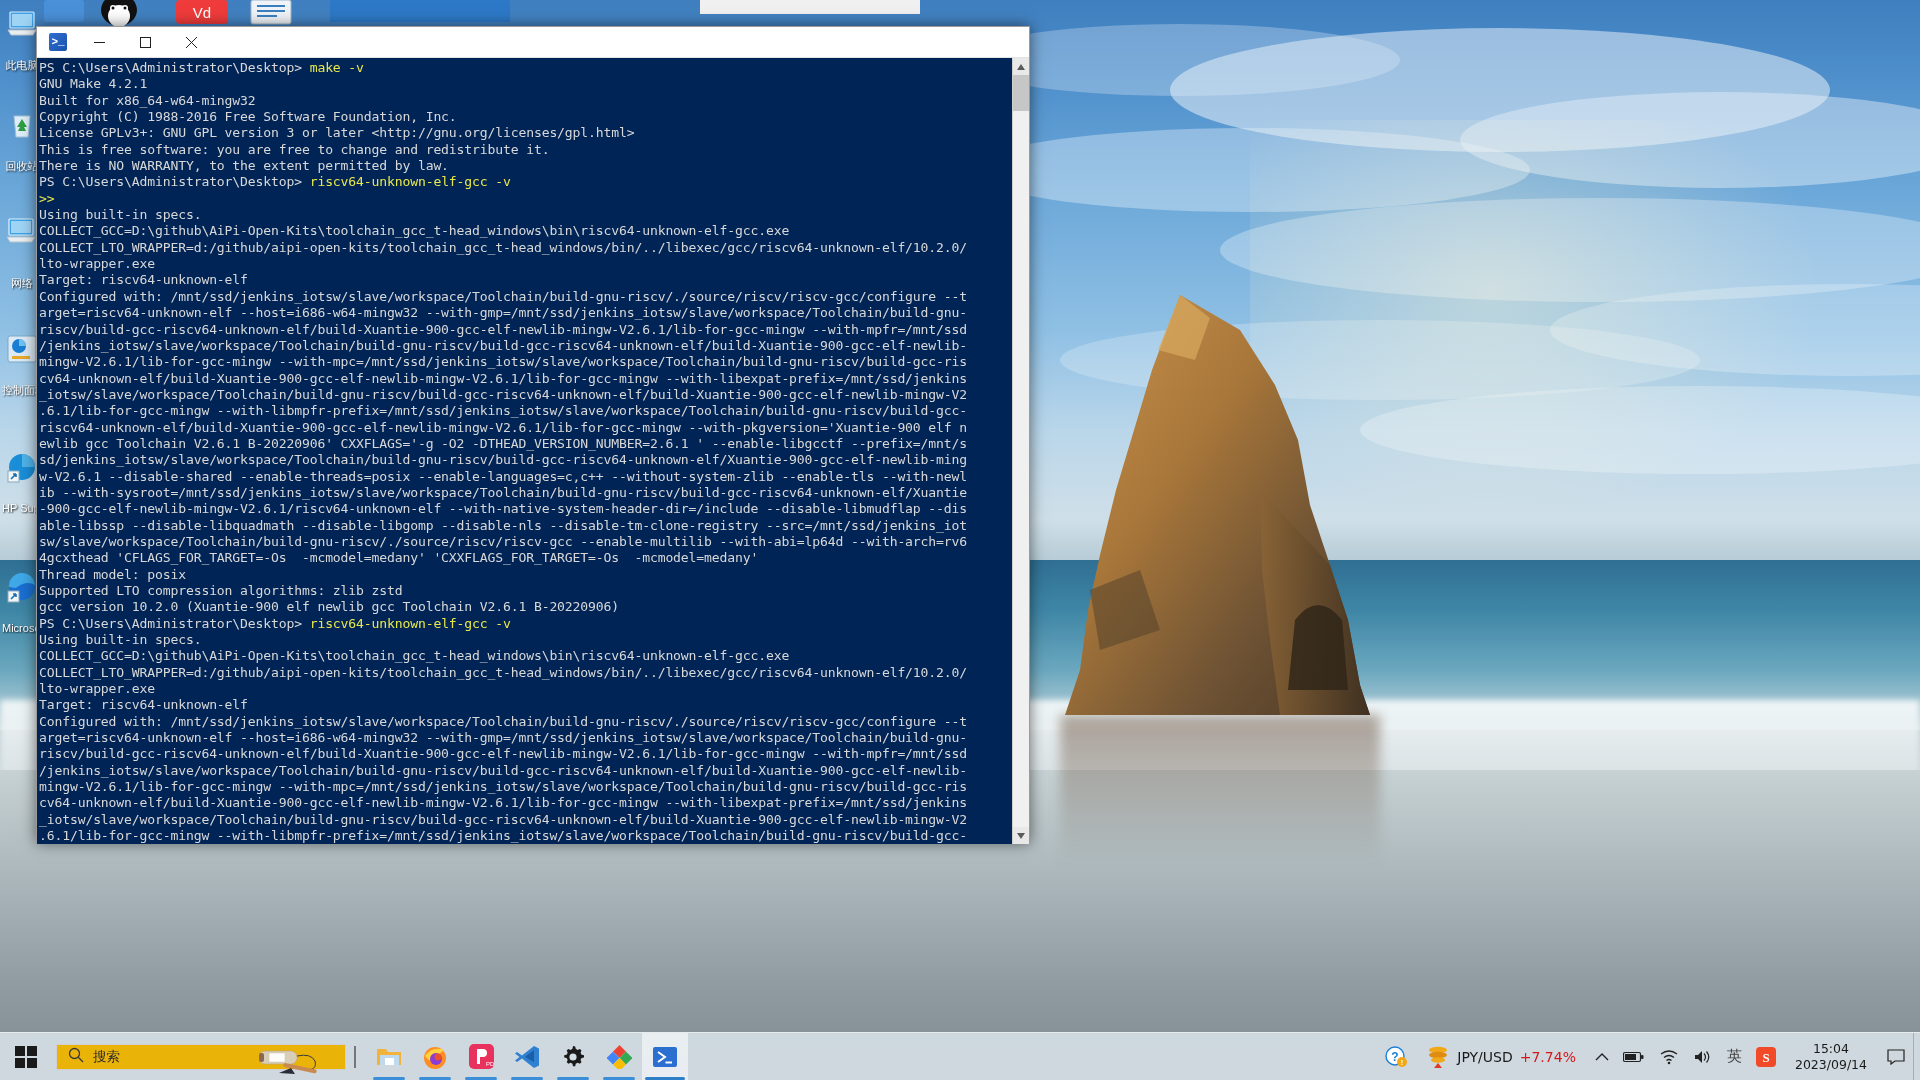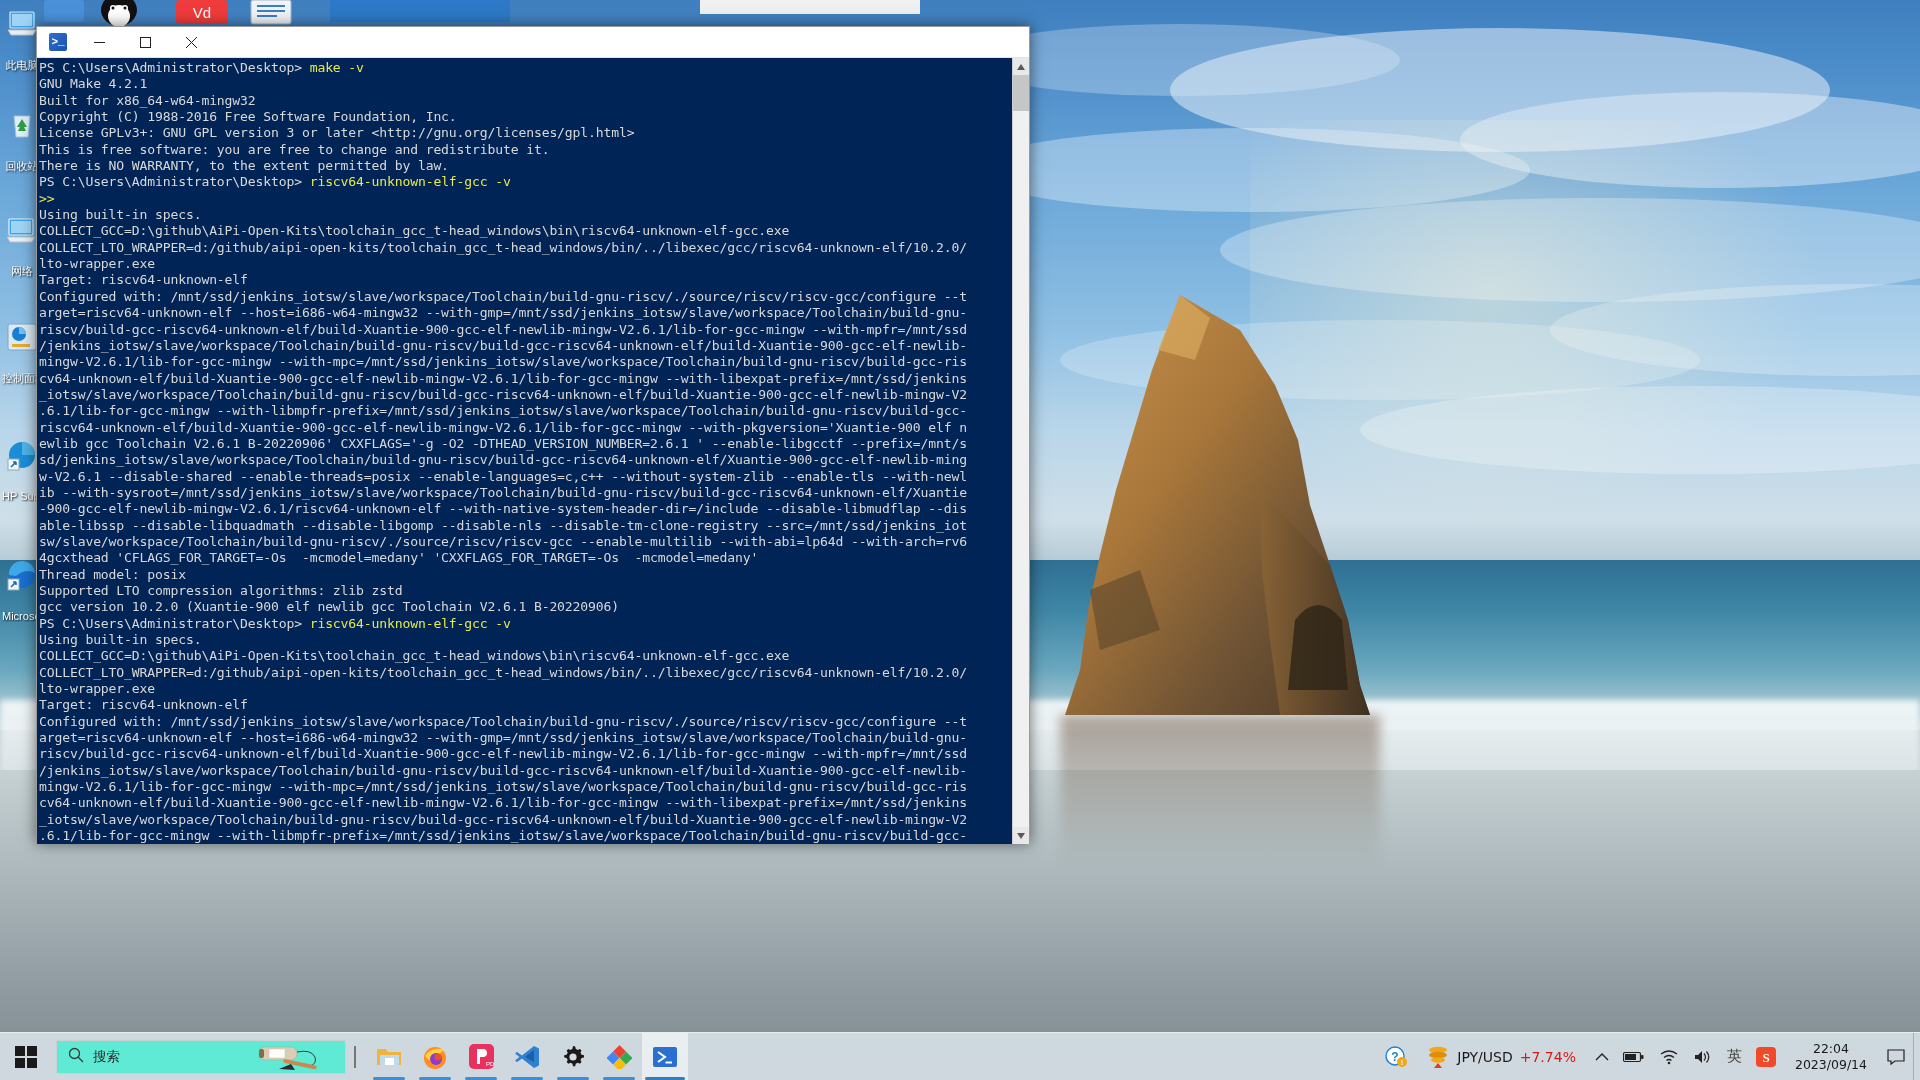--- a/index.html
+++ b/index.html
@@ -135,21 +135,21 @@
     position:absolute; left:0; bottom:0; width:1920px; height:48px;
     background:rgba(212,222,228,.93);
     backdrop-filter:blur(8px);
     display:flex; align-items:center;
     border-top:1px solid rgba(255,255,255,.5);
   }
   #start-btn{
     width:52px;height:48px;display:flex;align-items:center;justify-content:center;cursor:pointer;
   }
   #search-box{
-    width:290px;height:34px;background:#5eead4;border:1px solid #d0d0d0;
+    width:290px;height:26px;background:#eab308;border:1px solid #d0d0d0;
     display:flex;align-items:center;margin-left:4px;cursor:text;position:relative;
   }
   #search-icon{ margin:0 9px 0 11px; }
   #search-text{ font-size:13.5px; color:#2b2b2b; font-family:"DejaVu Sans",sans-serif;}
   #search-img{
     position:absolute; right:4px; top:2px; width:82px; height:30px;
   }
   .tb-divider{
     width:2px;height:22px;margin:0 10px 0 8px;
     border-left:1px solid #767676; border-right:1px solid #767676;
@@ -239,21 +239,21 @@
   </div>
   <div class="desk-icon" style="margin-top:14px;">
     <span class="glyph">
       <svg width="28" height="28" viewBox="0 0 28 28">
           <path d="M6 5 L22 5 L20 26 L8 26 Z" fill="#dfeef8" stroke="#a3c3d8" stroke-width="1"></path>
           <path d="M14 8 l5 8 h-3 l2 4 -8 0 2 -4 h-3 z" fill="#2f9e44"></path>
         </svg>
     </span>
     <span class="lbl">回收站</span>
   </div>
-  <div class="desk-icon" style="margin-top:18px;">
+  <div class="desk-icon" style="margin-top:18px;gap:12px;">
     <span class="glyph">
       <svg width="30" height="26" viewBox="0 0 30 26">
           <rect x="2" y="2" width="24" height="16" rx="1" fill="#3da2e8" stroke="#e4f1fa" stroke-width="1.2"></rect>
           <rect x="4" y="4" width="20" height="12" fill="#9fd4f5"></rect>
           <path d="M0 20 L28 20 L25 25 L3 25 Z" fill="#e8eef2" stroke="#b8c4cc"></path>
         </svg>
     </span>
     <span class="lbl">网络</span>
   </div>
   <div class="desk-icon" style="margin-top:20px;">
@@ -571,21 +571,21 @@
     </div>
 
     <div class="tray-item">
       <svg width="20" height="20" viewBox="0 0 20 20">
         <rect x="0" y="0" width="20" height="20" rx="4" fill="#f04a28"></rect>
         <text x="10" y="15" font-size="13" fill="#fff" text-anchor="middle" font-family="Liberation Serif" font-weight="bold">S</text>
       </svg>
     </div>
 
     <div id="clock">
-      <span>22:04</span>
+      <span>15:04</span>
       <span>2023/09/14</span>
     </div>
 
     <div id="notif-btn">
       <svg width="18" height="16" viewBox="0 0 18 16">
         <path d="M1 1 h16 v11 h-9 l-4 3 v-3 h-3 z" fill="none" stroke="#222" stroke-width="1.2"></path>
       </svg>
     </div>
 
     <div id="show-desktop"></div>

